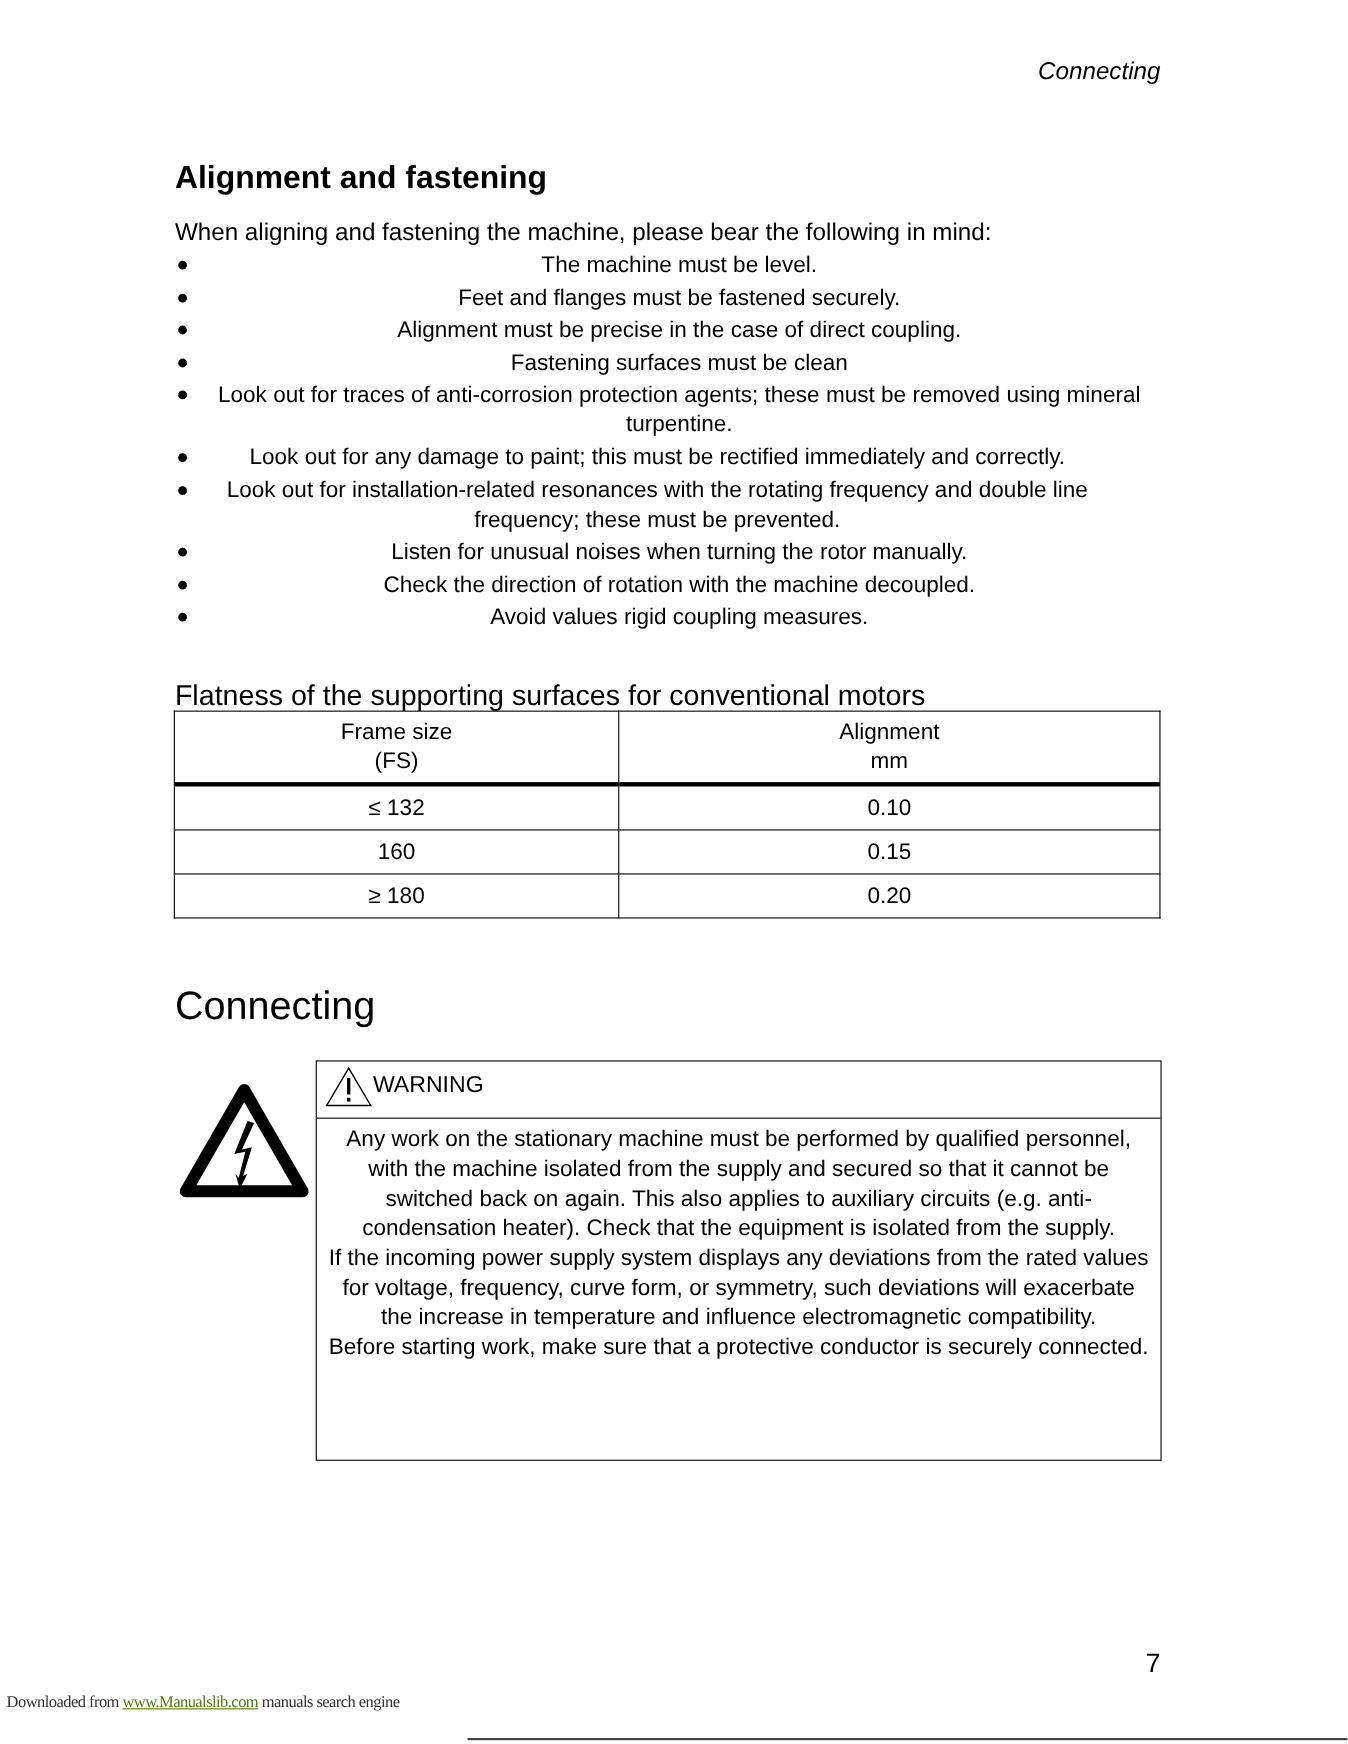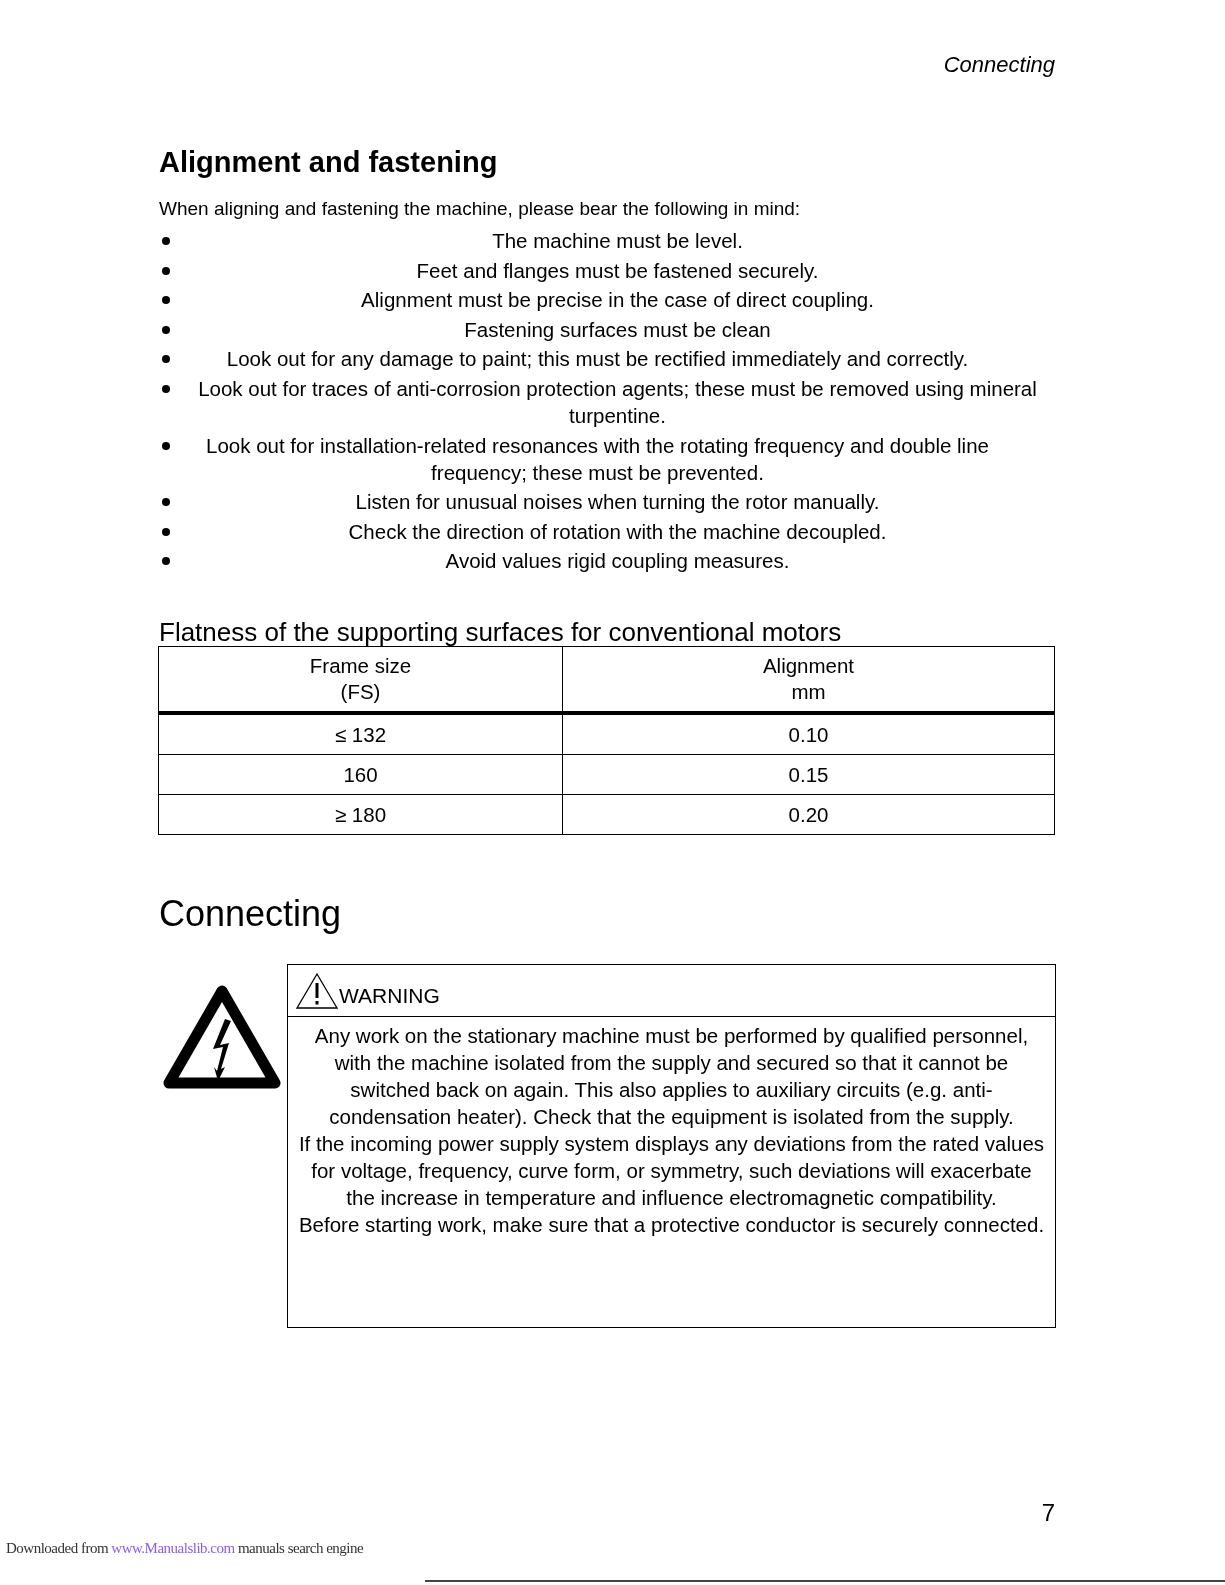--- a/index.html
+++ b/index.html
@@ -1,55 +1,55 @@
 <!DOCTYPE html>
 <html><head>
 <meta charset="utf-8">
 <style>
   html, body { margin:0; padding:0; background:#fff; }
   body { width:1225px; height:1585px; position:relative; overflow:hidden;
          font-family:"Liberation Sans", sans-serif; color:#000; }
   .running-head { position:absolute; top:52px; right:170px; font-size:22px; font-style:italic; }
   .h2 { position:absolute; left:159px; top:146px; font-size:29px; margin:0; font-weight:bold; }
-  .intro { position:absolute; left:159px; top:198px; font-size:19px; margin:0;text-align:right; }
+  .intro { position:absolute; left:159px; top:198px; font-size:22px; margin:0;text-align:right; }
   ul.bullets { position:absolute; left:159px; top:227px; width:880px; margin:0; padding:0; list-style:none; font-size:20.5px; line-height:27px; }
   ul.bullets li { position:relative; padding-left:37px; margin-bottom:2.6px;text-align:center; }
   ul.bullets li::before { content:""; position:absolute; left:3px; top:10px; width:8px; height:8px; border-radius:50%; background:#000; }
   .table-caption { position:absolute; left:159px; top:617px; font-size:26px; }
   table.flat { position:absolute; left:158px; top:646px; width:897px; border-collapse:collapse; font-size:20.5px; }
   table.flat th, table.flat td { border:1.5px solid #000; text-align:center; font-weight:normal; }
   table.flat th { height:62px; line-height:26px; border-bottom:4px solid #000; }
   table.flat td { height:37px; }
   table.flat .c1 { width:401px; }
   .h1 { position:absolute; left:159px; top:893px; font-size:36px; margin:0; font-weight:normal; }
   .shock { position:absolute; left:163px; top:983px; width:118px; height:110px; }
   .warn-box { position:absolute; left:287px; top:964px; width:767px; height:362px; border:1.5px solid #000; }
-  .warn-head { height:51px; border-bottom:1.5px solid #000; display:flex; align-items:flex-end; padding-left:7px; font-size:21px; }
+  .warn-head { height:51px; border-bottom:1.5px solid #000; display:flex; align-items:center; padding-left:7px; font-size:21px; }
   .warn-head svg { margin-bottom:6px; }
   .warn-head span { margin-bottom:8px; }
   .warn-body { padding:5px 8px 0 8px; font-size:20.5px; line-height:27px;text-align:center; }
   .page-num { position:absolute; right:170px; top:1499px; font-size:24px; }
   .footer { position:absolute; left:6px; top:1540px; font-family:"Liberation Serif", serif; font-size:15px; color:#333; letter-spacing:-0.5px; }
-  .footer a { color:#8b5cf6; }
+  .footer a { color:#4d7c0f; text-decoration:underline; }
   .footer-rule { position:absolute; left:425px; right:0; top:1580px; height:2px; background:#444; }
 </style>
 </head>
 <body>
 
 <div class="running-head">Connecting</div>
 
 <h2 class="h2">Alignment and fastening</h2>
 <p class="intro">When aligning and fastening the machine, please bear the following in mind:</p>
 <ul class="bullets">
   <li>The machine must be level.</li>
   <li>Feet and flanges must be fastened securely.</li>
   <li>Alignment must be precise in the case of direct coupling.</li>
   <li>Fastening surfaces must be clean</li>
+  <li>Look out for traces of anti-corrosion protection agents; these must be removed using mineral turpentine.</li>
   <li style="padding-right:40px">Look out for any damage to paint; this must be rectified immediately and correctly.</li>
-  <li>Look out for traces of anti-corrosion protection agents; these must be removed using mineral turpentine.</li>
   <li style="padding-right:40px">Look out for installation-related resonances with the rotating frequency and double line frequency; these must be prevented.</li>
   <li>Listen for unusual noises when turning the rotor manually.</li>
   <li>Check the direction of rotation with the machine decoupled.</li>
   <li>Avoid values rigid coupling measures.</li>
 </ul>
 
 <div class="table-caption">Flatness of the supporting surfaces for conventional motors</div>
 <table class="flat">
   <tbody>
       <tr>

